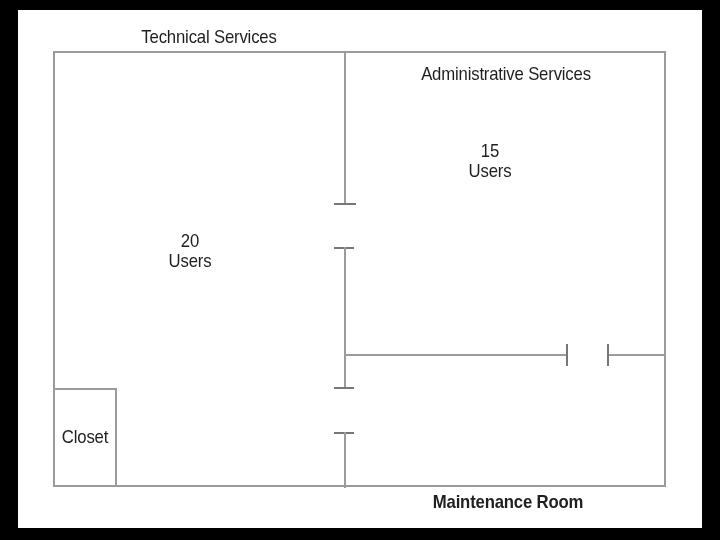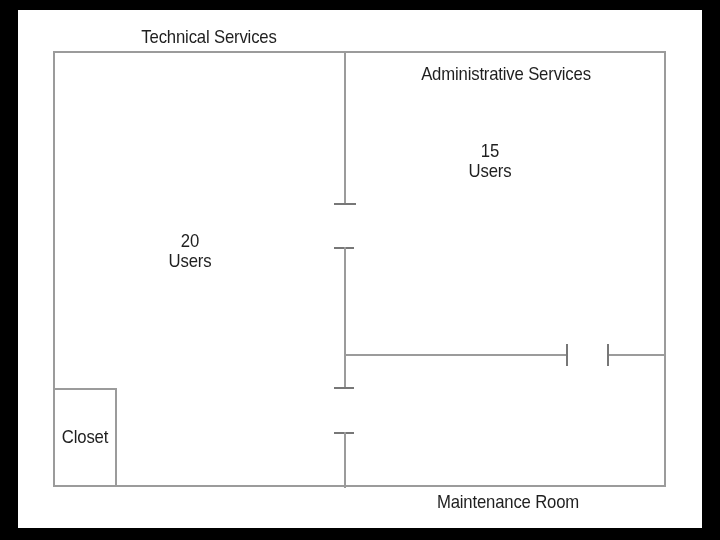--- a/index.html
+++ b/index.html
@@ -65,21 +65,21 @@
     display: inline-block;
     transform: scaleX(0.88);
     letter-spacing: -0.2px;
   }
   .lbl-technical      { left: 191px; top: 17px; }
   .lbl-administrative { left: 488px; top: 17px; margin-top: 37px; }
   .lbl-users-left     { left: 172px; top: 221px; }
   .lbl-users-right    { left: 472px; top: 131px; }
   .lbl-closet         { left: 67px;  top: 417px; }
   .lbl-main-office    { left: 185px; top: 482px; }
-  .lbl-maintenance    { left: 490px; top: 482px; }
+  .lbl-maintenance    { left: 490px; top: 482px; font-weight: bold; }
   .users-line { display: block; }
 </style>
 </head>
 <body>
 
 <div class="stage">
   <div class="slide">
 
     <div class="outer-walls"></div>
 

